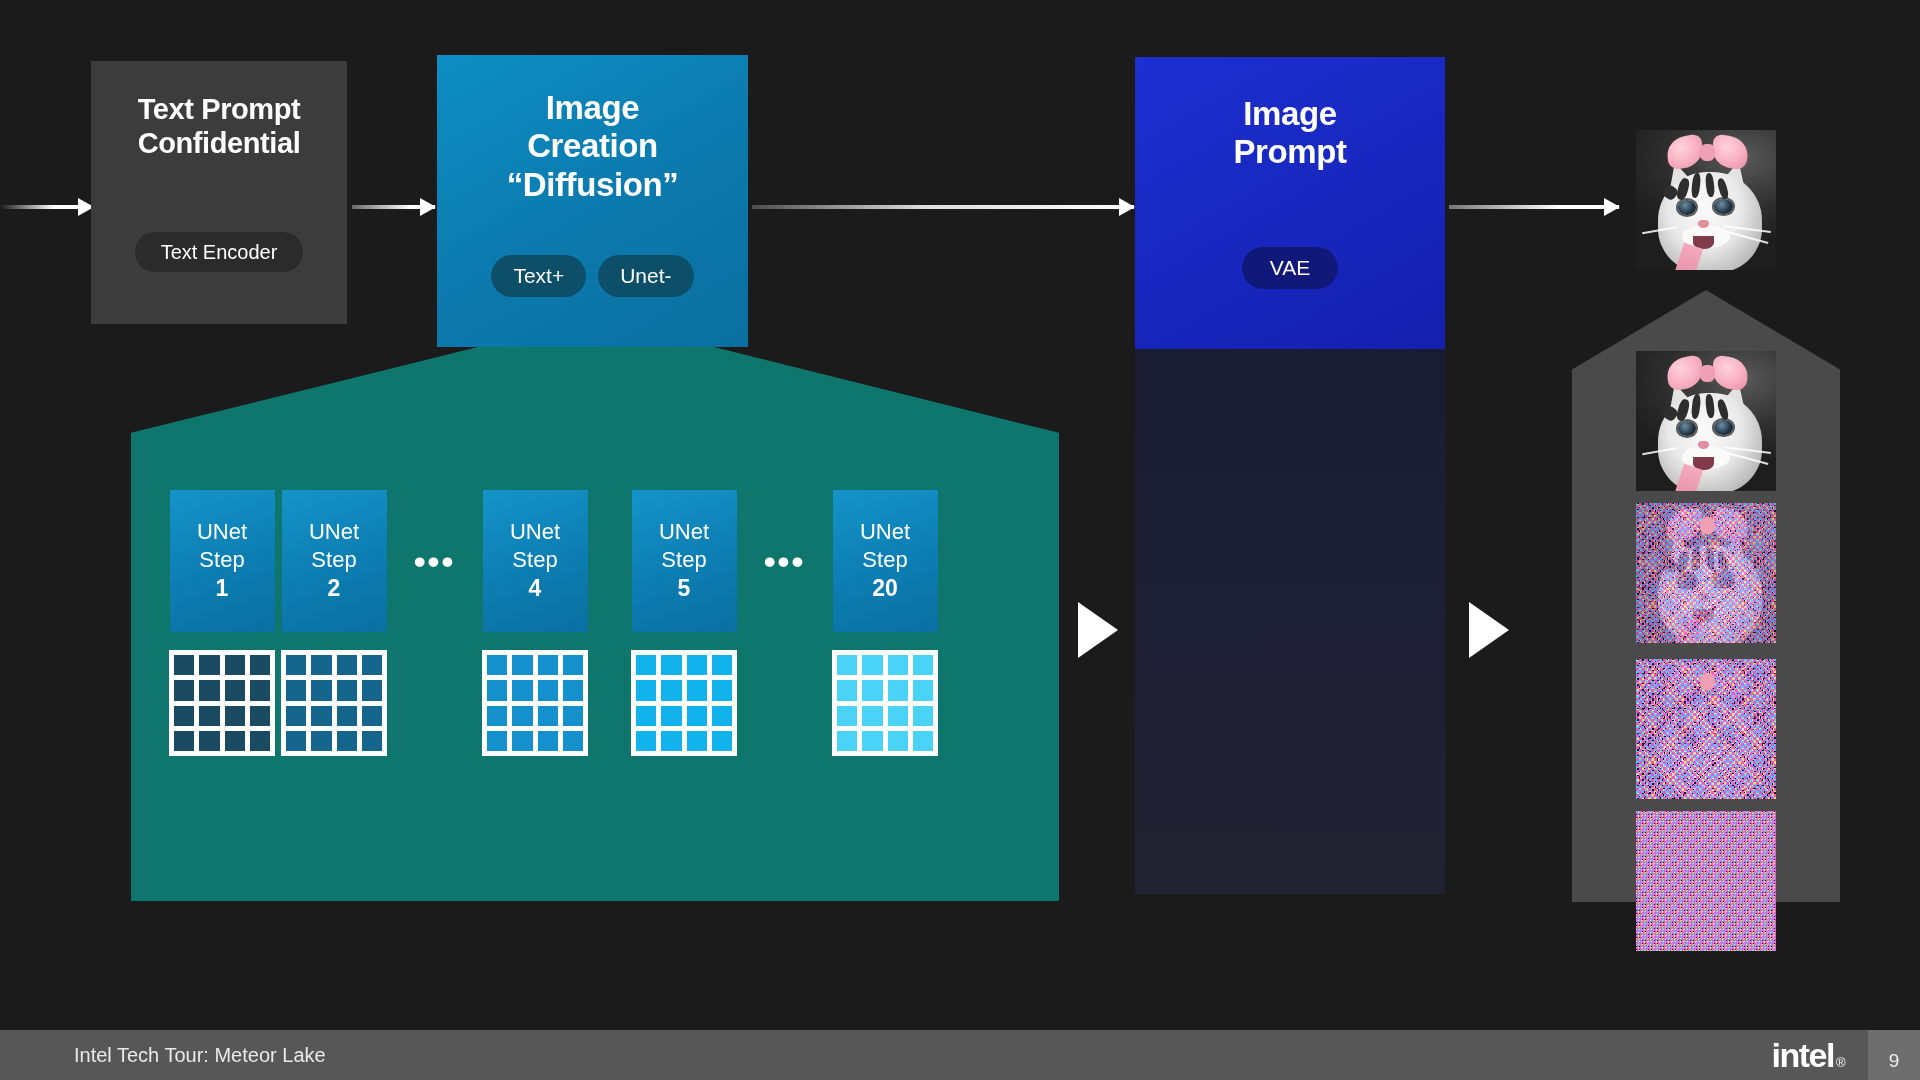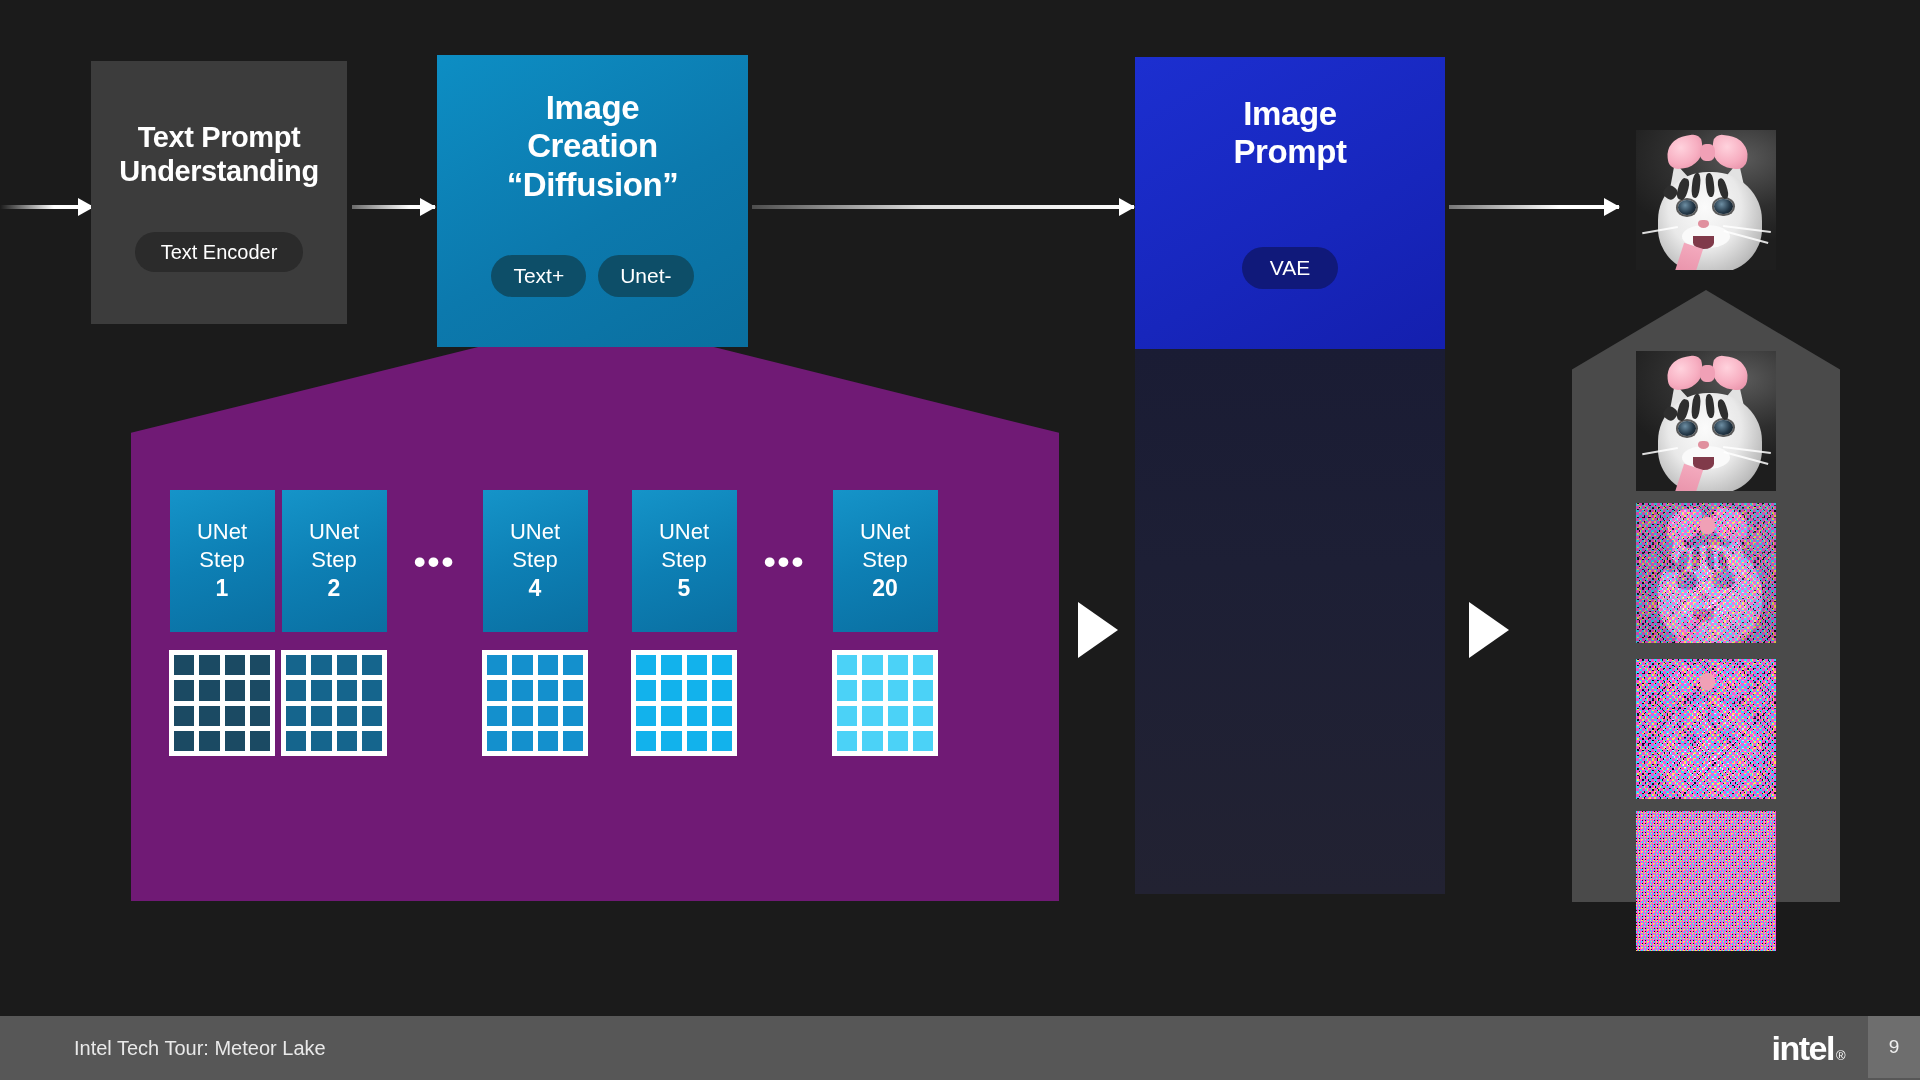--- a/index.html
+++ b/index.html
@@ -47,21 +47,21 @@
     font-weight: 400;
     white-space: nowrap;
   }
 
   
   #stage-text {
     left: 91px; top: 61px; width: 256px; height: 263px;
     background: #3c3c3c;
     justify-content: flex-start;
   }
-  #stage-text .stage-title { font-size: 29px; margin-top: 60px; }
+  #stage-text .stage-title { font-size: 29px; margin-top: 32px; }
   #stage-text .pill-row { position: absolute; bottom: 52px; }
   #stage-text .pill {
     background: #2b2b2b; font-size: 20px;
     padding: 0 26px; height: 40px;
   }
 
   
   #stage-diff {
     left: 437px; top: 55px; width: 311px; height: 292px;
     background: linear-gradient(150deg, #0d8ec4 0%, #0c79ad 55%, #0a6f9f 100%);
@@ -246,21 +246,21 @@
     background-position: 0 0, 3px 2px, 1px 4px, 2px 1px;
   }
   .noise.n0 { opacity: 0; }
   .noise.n2 { opacity: .78; }
   .noise.n3 { opacity: .97; }
   .noise.n4 { opacity: 1; background-size: 3px 3px, 4px 4px, 3px 3px, 2px 2px; }
 
   
   #footer {
     position: absolute; left: 0; bottom: 0;
-    width: 1920px; height: 64px;
+    width: 1920px; height: 50px;
     background: #575757;
     display: flex; align-items: center;
   }
   #footer-left {
     position: absolute; left: 74px;
     color: #e9e9e9; font-size: 20px;
   }
   #footer-center {
     position: absolute; left: 50%; transform: translateX(-50%);
     color: #e9e9e9; font-size: 20px; white-space: nowrap;
@@ -301,21 +301,21 @@
   </div>
 
   <div class="arrow" id="arrow-3" style="left:1449px; top:205px; width:170px;">
     <div class="shaft" style="background:linear-gradient(90deg, rgba(255,255,255,.4) 0%, #ffffff 65%);"></div>
     <div class="head"></div>
   </div>
 
   <div class="stage" id="stage-text">
     <div class="stage-title">
       <div>Text Prompt</div>
-      <div>Understanding</div>
+      <div>Confidential</div>
     </div>
     <div class="pill-row">
       <div class="pill">Text Encoder</div>
     </div>
   </div>
 
   <div class="stage" id="stage-diff">
     <div class="stage-title">
       <div>Image</div>
       <div>Creation</div>
@@ -331,21 +331,21 @@
   <div class="stage" id="stage-dec">
     <div class="stage-title">
       <div>Image</div>
       <div>Prompt</div>
     </div>
     <div class="pill-row">
       <div class="pill">VAE</div>
     </div>
   </div>
 
-  <div id="diff-panel" style="background-color: #701a75;">
+  <div id="diff-panel" style="background-color: #0f766e;">
     <div id="diff-steps">
 
       <div class="step-col">
         <div class="unet-box">
           <span>UNet</span>
           <span>Step</span>
           <span class="num">1</span>
         </div>
         <div class="grid4">
           <i style="background: rgb(27, 74, 99);"></i>

